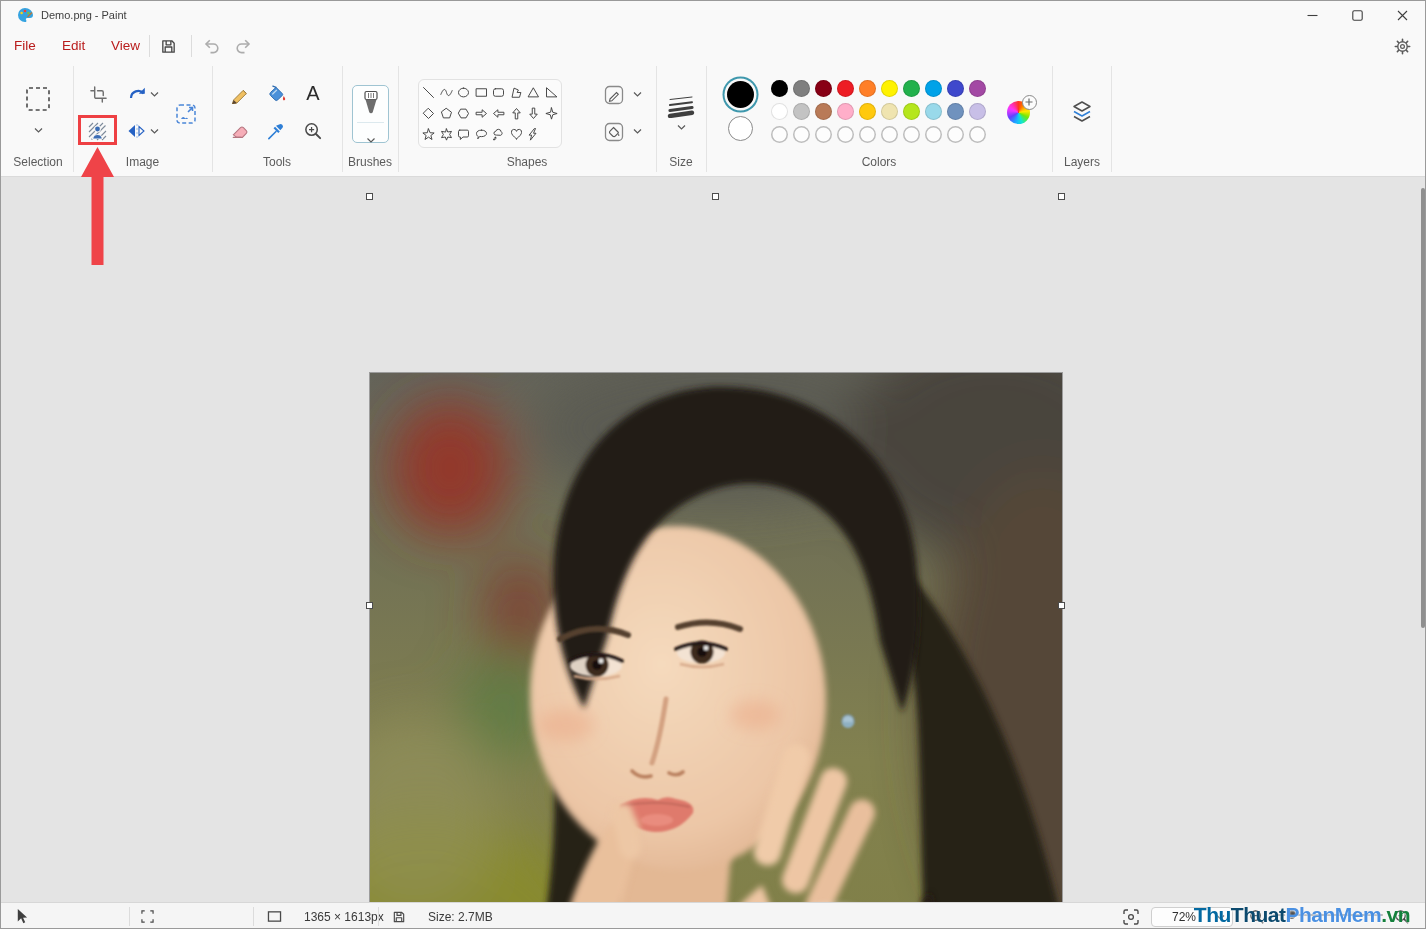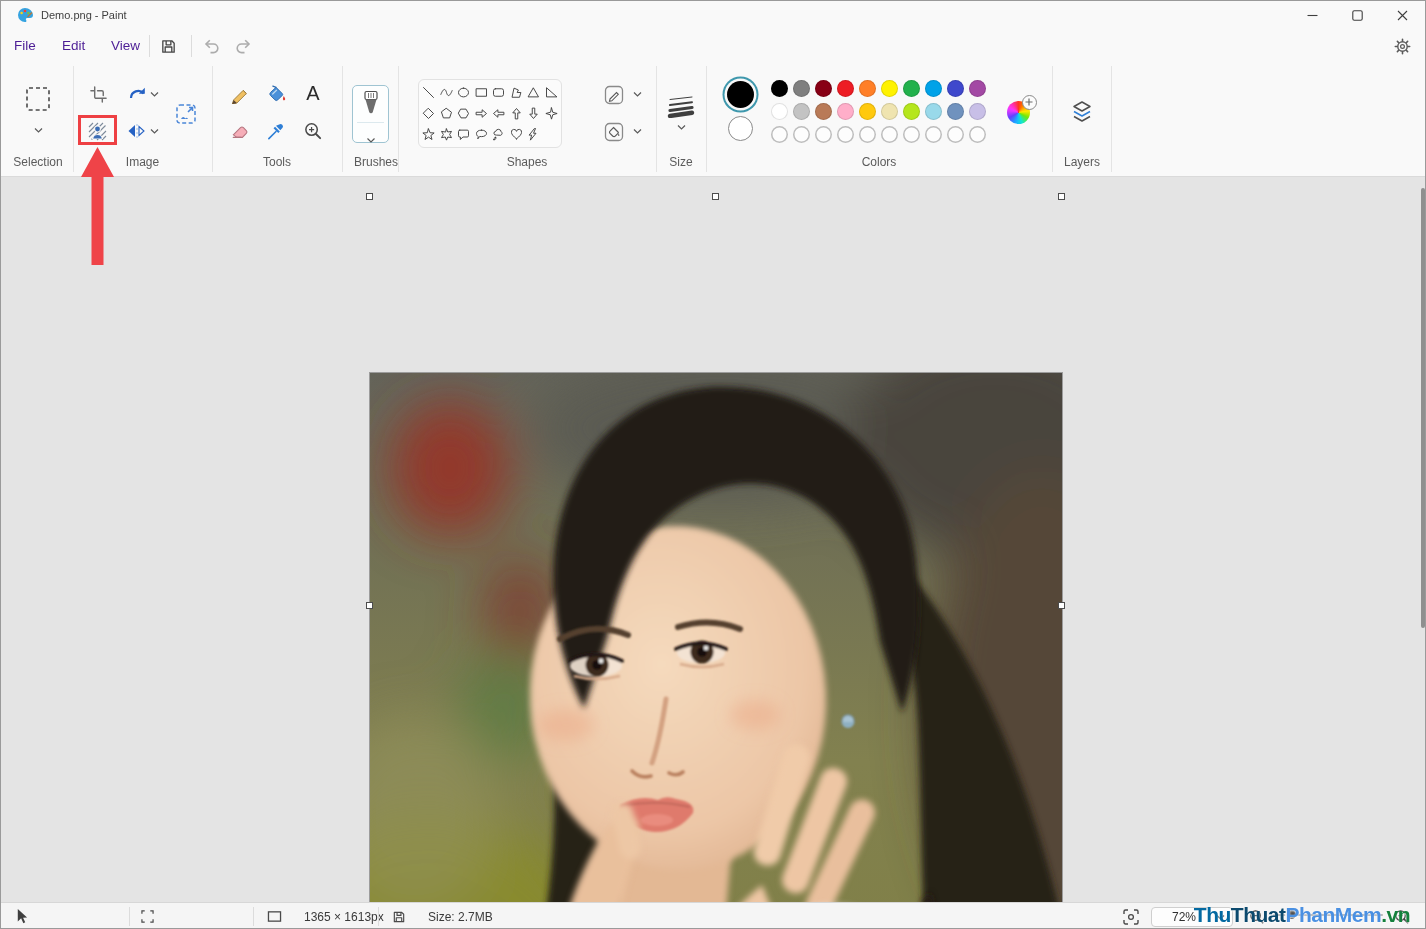--- a/index.html
+++ b/index.html
@@ -8,21 +8,21 @@
 
   
   .titlebar { position:absolute; left:0; top:0; width:100%; height:28px; background:#f9f9f9; }
   .title-left { position:absolute; left:16px; top:0; height:28px; display:flex; align-items:center; gap:8px; }
   .title-text { font-size:11px; color:#3f3f3f; }
   .win-controls { position:absolute; right:0; top:0; height:28px; display:flex; }
   .win-btn { width:45px; height:28px; display:flex; align-items:center; justify-content:center; }
 
   
   .menubar { position:absolute; left:0; top:28px; width:100%; height:34px; background:#f9f9f9; }
-  .menu-item { position:absolute; top:5px; height:24px; line-height:24px; font-size:13.5px; color:#4c1d95; padding:0 6px; border-radius:4px; }
+  .menu-item { position:absolute; top:5px; height:24px; line-height:24px; font-size:13.5px; color:#b91c1c; padding:0 6px; border-radius:4px; }
   .mb-sep { position:absolute; top:6px; width:1px; height:22px; background:#dcdcdc; }
   .mb-icon { position:absolute; top:7px; width:20px; height:20px; display:flex; align-items:center; justify-content:center; }
 
   
   .ribbon { position:absolute; left:0; top:62px; width:100%; height:113px; background:#f9f9f9; }
   .rb-sep { position:absolute; top:3px; height:106px; width:1px; background:#e4e4e4; }
   .rb-label { position:absolute; bottom:7px; font-size:12px; color:#5b5b5b; text-align:center; white-space:nowrap; }
   .tool-cell { position:absolute; display:flex; align-items:center; justify-content:center; }
 
   .shapes-panel { position:absolute; left:417px; top:16px; width:144px; height:69px; border:1px solid #e2e2e2; border-radius:6px; background:#fbfbfb;
@@ -237,21 +237,21 @@
         <path d="M8.5 3v5M11 3v5M13.5 3v5" stroke="#7a7a7a" stroke-width="1"></path>
         <path d="M5.5 9.5h11L12.8 22a1.9 1.9 0 0 1-3.6 0Z" fill="#6d6d6d"></path>
       </svg>
       <div style="position:absolute;left:4px;right:4px;top:36px;height:1px;background:#dce9ee;"></div>
       <div style="position:absolute;left:13px;top:43px;">
         <svg width="10" height="6" viewBox="0 0 9 6">
             <path d="M1 1.5 4.5 5 8 1.5" fill="none" stroke="#5a5a5a" stroke-width="1.2"></path>
           </svg>
       </div>
     </div>
-    <div class="rb-label" style="left:341px;width:56px;text-align:right;">Brushes</div>
+    <div class="rb-label" style="left:341px;width:56px;">Brushes</div>
 
     <div class="shapes-panel" id="shapes-grid">
         <span class="shape-btn">
           <svg width="15" height="15" viewBox="0 0 24 24">
             <path d="M4 4L20 20" fill="none" stroke="#3f3f3f" stroke-width="1.5" stroke-linejoin="round" stroke-linecap="round"></path>
           </svg>
         </span>
         <span class="shape-btn">
           <svg width="15" height="15" viewBox="0 0 24 24">
             <path d="M3 15C7 5 10 5 12 12S17 19 21 9" fill="none" stroke="#3f3f3f" stroke-width="1.5" stroke-linejoin="round" stroke-linecap="round"></path>

